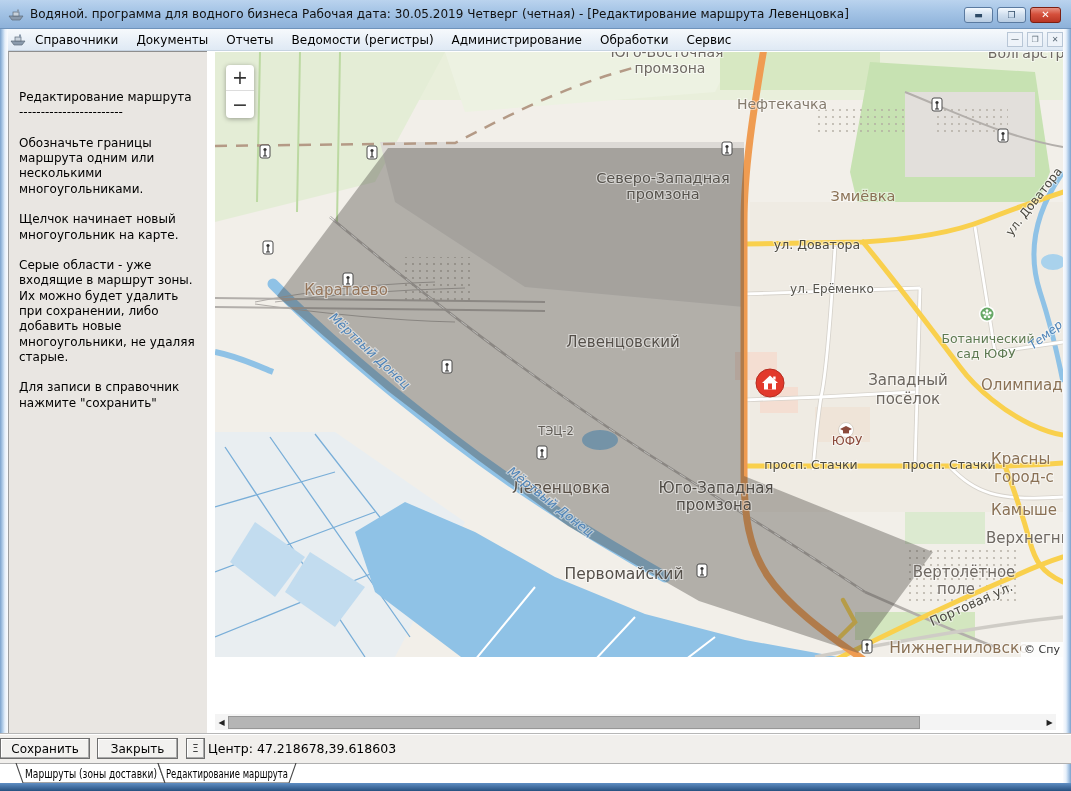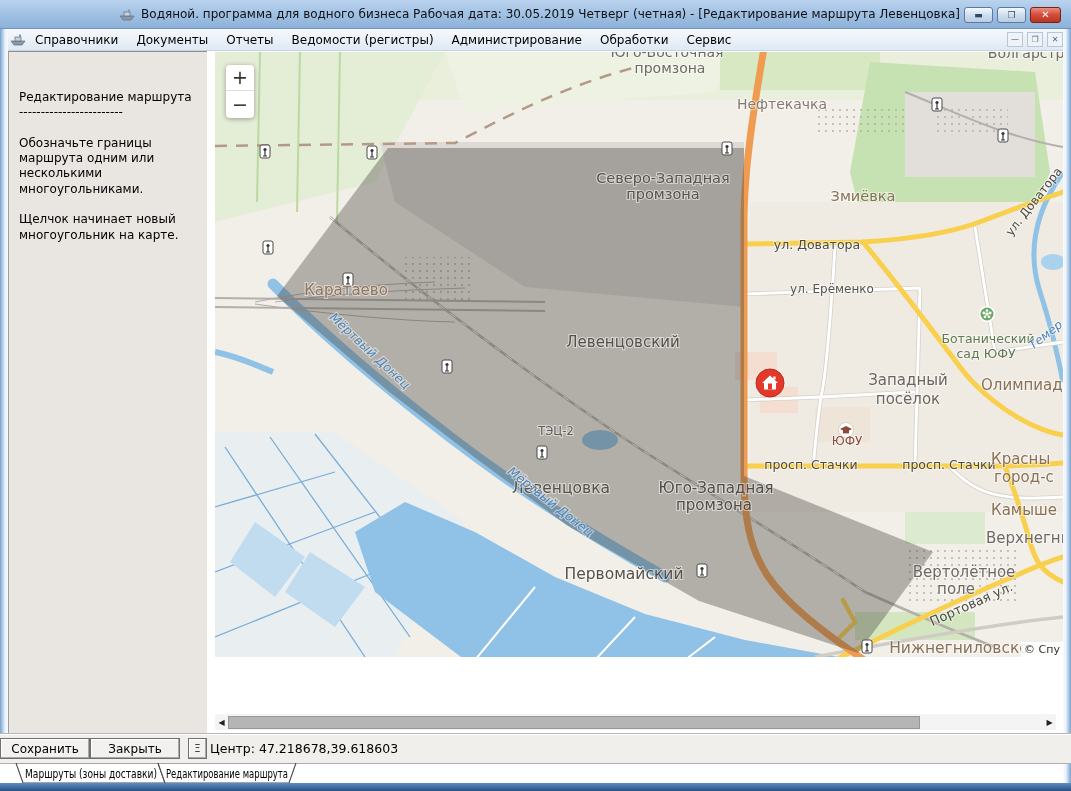--- a/index.html
+++ b/index.html
@@ -7,21 +7,21 @@
   .window{
     position:relative;width:1071px;height:791px;overflow:hidden;
     font-family:"DejaVu Sans","Liberation Sans",sans-serif;
     background:#ffffff;
   }
   
   .titlebar{
     position:absolute;left:0;top:0;width:1071px;height:29px;
     background:linear-gradient(#bad3ee 0%,#a3c3e5 45%,#8db1d9 100%);
     border-bottom:1px solid #6f93bb;
-    display:flex;align-items:center;padding-left:8px;justify-content:center;
+    display:flex;align-items:center;padding-left:8px;
   }
   .title-text{font-size:12px;color:#111;white-space:nowrap;margin-left:6px;}
   .win-buttons{position:absolute;right:10px;top:7px;display:flex;gap:4px;}
   .wbtn{
     width:29px;height:16px;border:1px solid #5a7aa0;border-radius:3px;
     background:linear-gradient(#f4f9fe,#cfdeee 50%,#b9cde2);
     display:flex;align-items:center;justify-content:center;
     font-size:9px;color:#2d4a66;line-height:1;
   }
   .wbtn.close{
@@ -85,21 +85,21 @@
     border-top:1px solid #b7b7b7;box-shadow:inset 0 1px 0 #fff;
     display:flex;align-items:center;
   }
   .btn{
     height:21px;background:#f2f1ef;border:1px solid #6f6f6f;
     box-shadow:inset -1px -1px 0 #a9a9a9, inset 1px 1px 0 #ffffff;
     font-family:"DejaVu Sans",sans-serif;font-size:12px;color:#000;
     display:flex;align-items:center;justify-content:center;
   }
   .btn-save{width:90px;}
-  .btn-close{width:90px;}
+  .btn-close{width:81px;margin-left:7px;}
   .btn-list{width:19px;margin-left:8px;font-size:10px;color:#444;}
   .center-status{font-size:12.5px;color:#000;margin-left:3px;}
   
   .tabsrow{position:absolute;left:0;top:763px;width:929px;height:20px;background:#fff;}
   .tabsrow svg{display:block;}
   .tab-label{font-size:11.5px;fill:#000;font-family:"DejaVu Sans",sans-serif;}
 </style>
 </head>
 <body>
 
@@ -154,20 +154,22 @@
   <div class="border-left"></div>
   <div class="border-right"></div>
 
   <div class="workspace">
 
     <div class="sidebar">
       <div class="para" style="margin-bottom:0;">Редактирование маршрута</div>
       <div class="para">------------------------</div>
       <div class="para">Обозначьте границы маршрута одним или несколькими многоугольниками.</div>
       <div class="para">Щелчок начинает новый многоугольник на карте.</div>
+      <div class="para">Серые области - уже входящие в маршрут зоны. Их можно будет удалить при сохранении, либо добавить новые многоугольники, не удаляя старые.</div>
+      <div class="para">Для записи в справочник нажмите "сохранить"</div>
     </div>
 
     <div class="map-pane">
       <svg class="map-svg" width="848" height="605" viewBox="0 0 848 605" style="overflow:hidden;">
         <defs>
           <pattern id="dots" width="7" height="7" patternUnits="userSpaceOnUse">
             <circle cx="2" cy="2" r="0.9" fill="#b0aaa0"></circle>
           </pattern>
           <g id="ric">
             <rect x="-5" y="-7" width="10" height="13" rx="2" fill="#fff" stroke="#4a4a4a" stroke-width="1"></rect>

